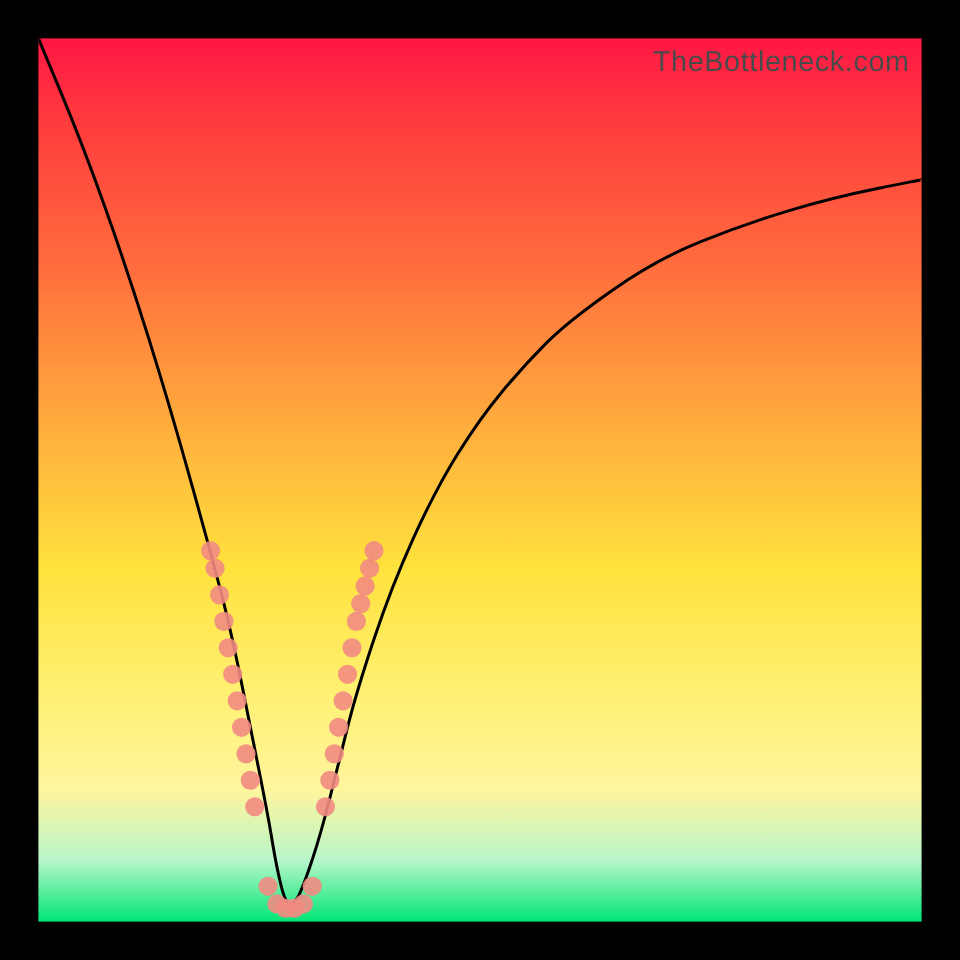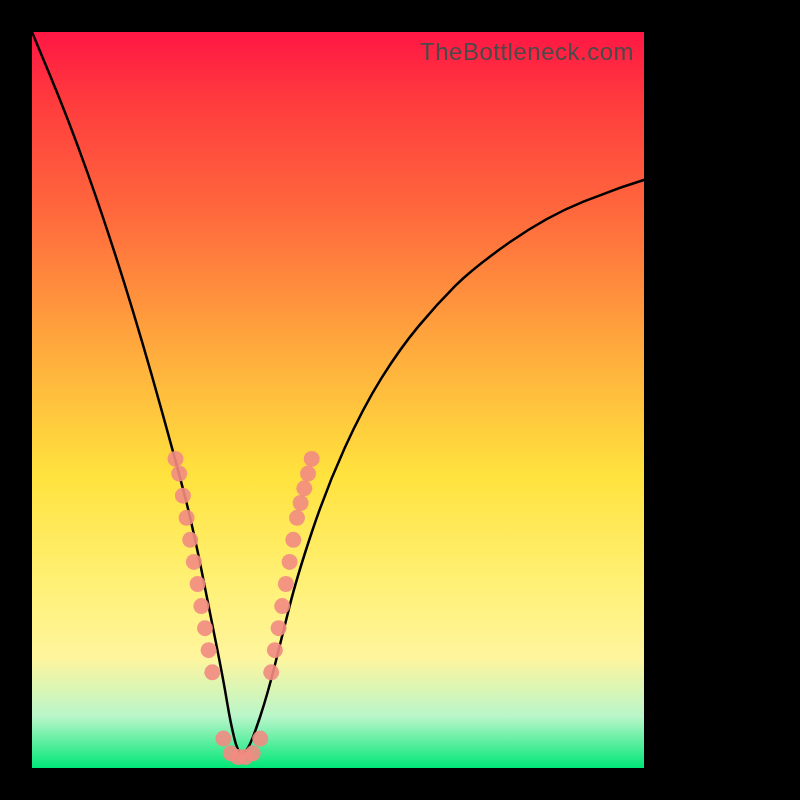--- a/index.html
+++ b/index.html
@@ -13,21 +13,21 @@
   .frame {
     width: 800px;
     height: 800px;
     background: #000;
     position: relative;
   }
   .plot-area {
     position: absolute;
     left: 32px;
     top: 32px;
-    width: 612px;
+    width: 736px;
     height: 736px;
     background: linear-gradient(
       to bottom,
       #ff1744 0%,
       #ff3d3d 10%,
       #ff6a3d 25%,
       #ffb13d 45%,
       #ffe23d 60%,
       #fff176 75%,
       #fff59d 85%,

